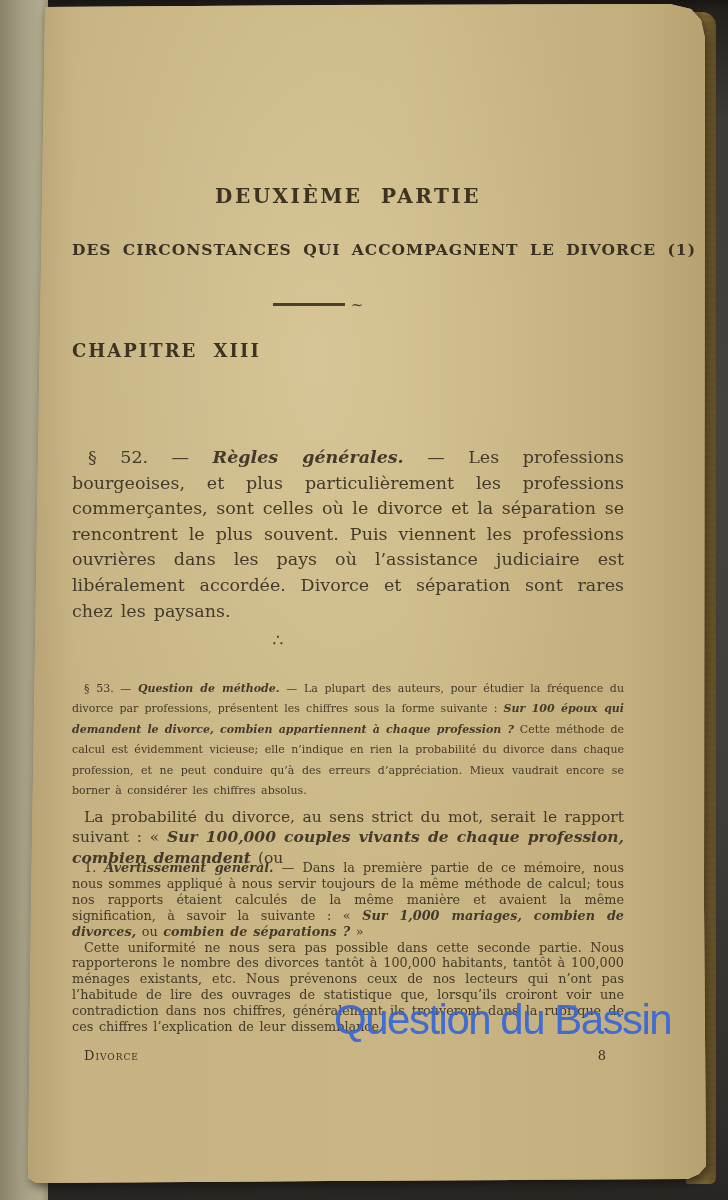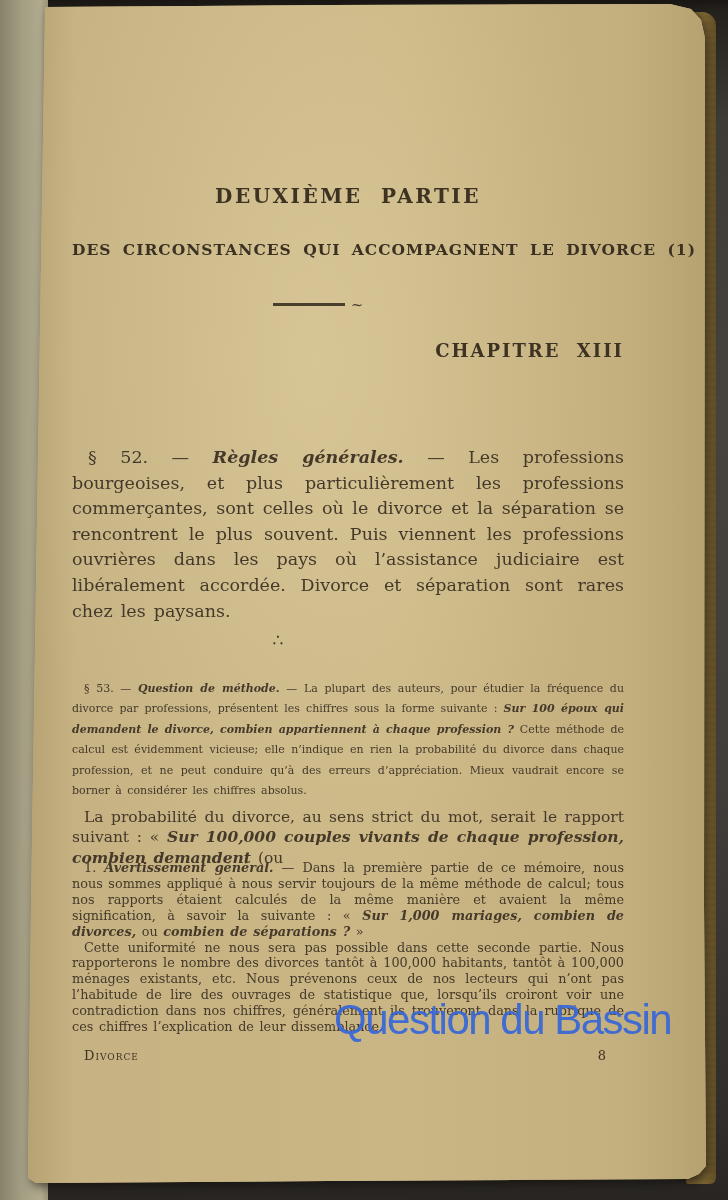--- a/index.html
+++ b/index.html
@@ -29,21 +29,21 @@
     clip-path:polygon(17px 3px,300px 1px,642px 0px,663px 5px,673px 16px,677px 34px,676px 900px,678px 1162px,671px 1170px,660px 1175px,300px 1177px,8px 1179px,0px 1174px,3px 900px);
     color:#45392a;
   }
   .content{position:absolute;left:44px;top:0;width:552px;height:100%;}
   .blk{position:absolute;left:0;width:552px;}
   .part-title{top:180px;text-align:center;font-size:20px;font-weight:bold;letter-spacing:2.5px;word-spacing:9px;color:#3e3323;white-space:nowrap;}
   .part-subtitle{top:236px;text-align:left;font-size:15.5px;font-weight:bold;letter-spacing:1px;word-spacing:5px;color:#3b3122;white-space:nowrap;}
   .divider{top:290px;text-align:center;height:14px;}
   .divider .rule{display:inline-block;width:72px;height:2.5px;background:#4a3e2c;vertical-align:middle;margin-left:-62px;}
   .divider .flourish{display:inline-block;font-size:15px;color:#4a3e2c;vertical-align:middle;margin-left:6px;letter-spacing:-2px;}
-  .chapter-title{top:336px;text-align:right;font-size:18px;font-weight:bold;letter-spacing:2px;word-spacing:8px;color:#3e3323;}
+  .chapter-title{top:336px;text-align:left;font-size:18px;font-weight:bold;letter-spacing:2px;word-spacing:8px;color:#3e3323;}
   .chapter-subtitle{top:388px;text-align:center;font-size:13px;font-weight:bold;letter-spacing:1.2px;word-spacing:4px;line-height:25px;color:#3b3122;}
   .p52{top:441px;font-size:17.5px;line-height:25.6px;text-align:justify;word-spacing:2.5px;text-indent:16px;}
   .p52b{top:592px;font-size:17.5px;text-indent:16px;}
   .ornament{top:626px;text-align:center;font-size:17px;color:#3e3323;margin-left:-70px;}
   .p53{top:666px;font-size:11px;line-height:20.4px;text-align:justify;word-spacing:2px;text-indent:12px;margin-top:9px;}
   .p53b{top:803px;font-size:15.5px;line-height:20.4px;text-align:justify;word-spacing:2px;text-indent:12px;}
   .footnotes{top:856px;font-size:12.8px;line-height:15.9px;text-align:justify;word-spacing:1.5px;}
   .footnotes p{margin:0;text-indent:12px;}
   .footer{top:1044px;font-size:13px;}
   .signature{position:absolute;left:12px;top:0;font-variant:small-caps;letter-spacing:1px;color:#3e3323;}

